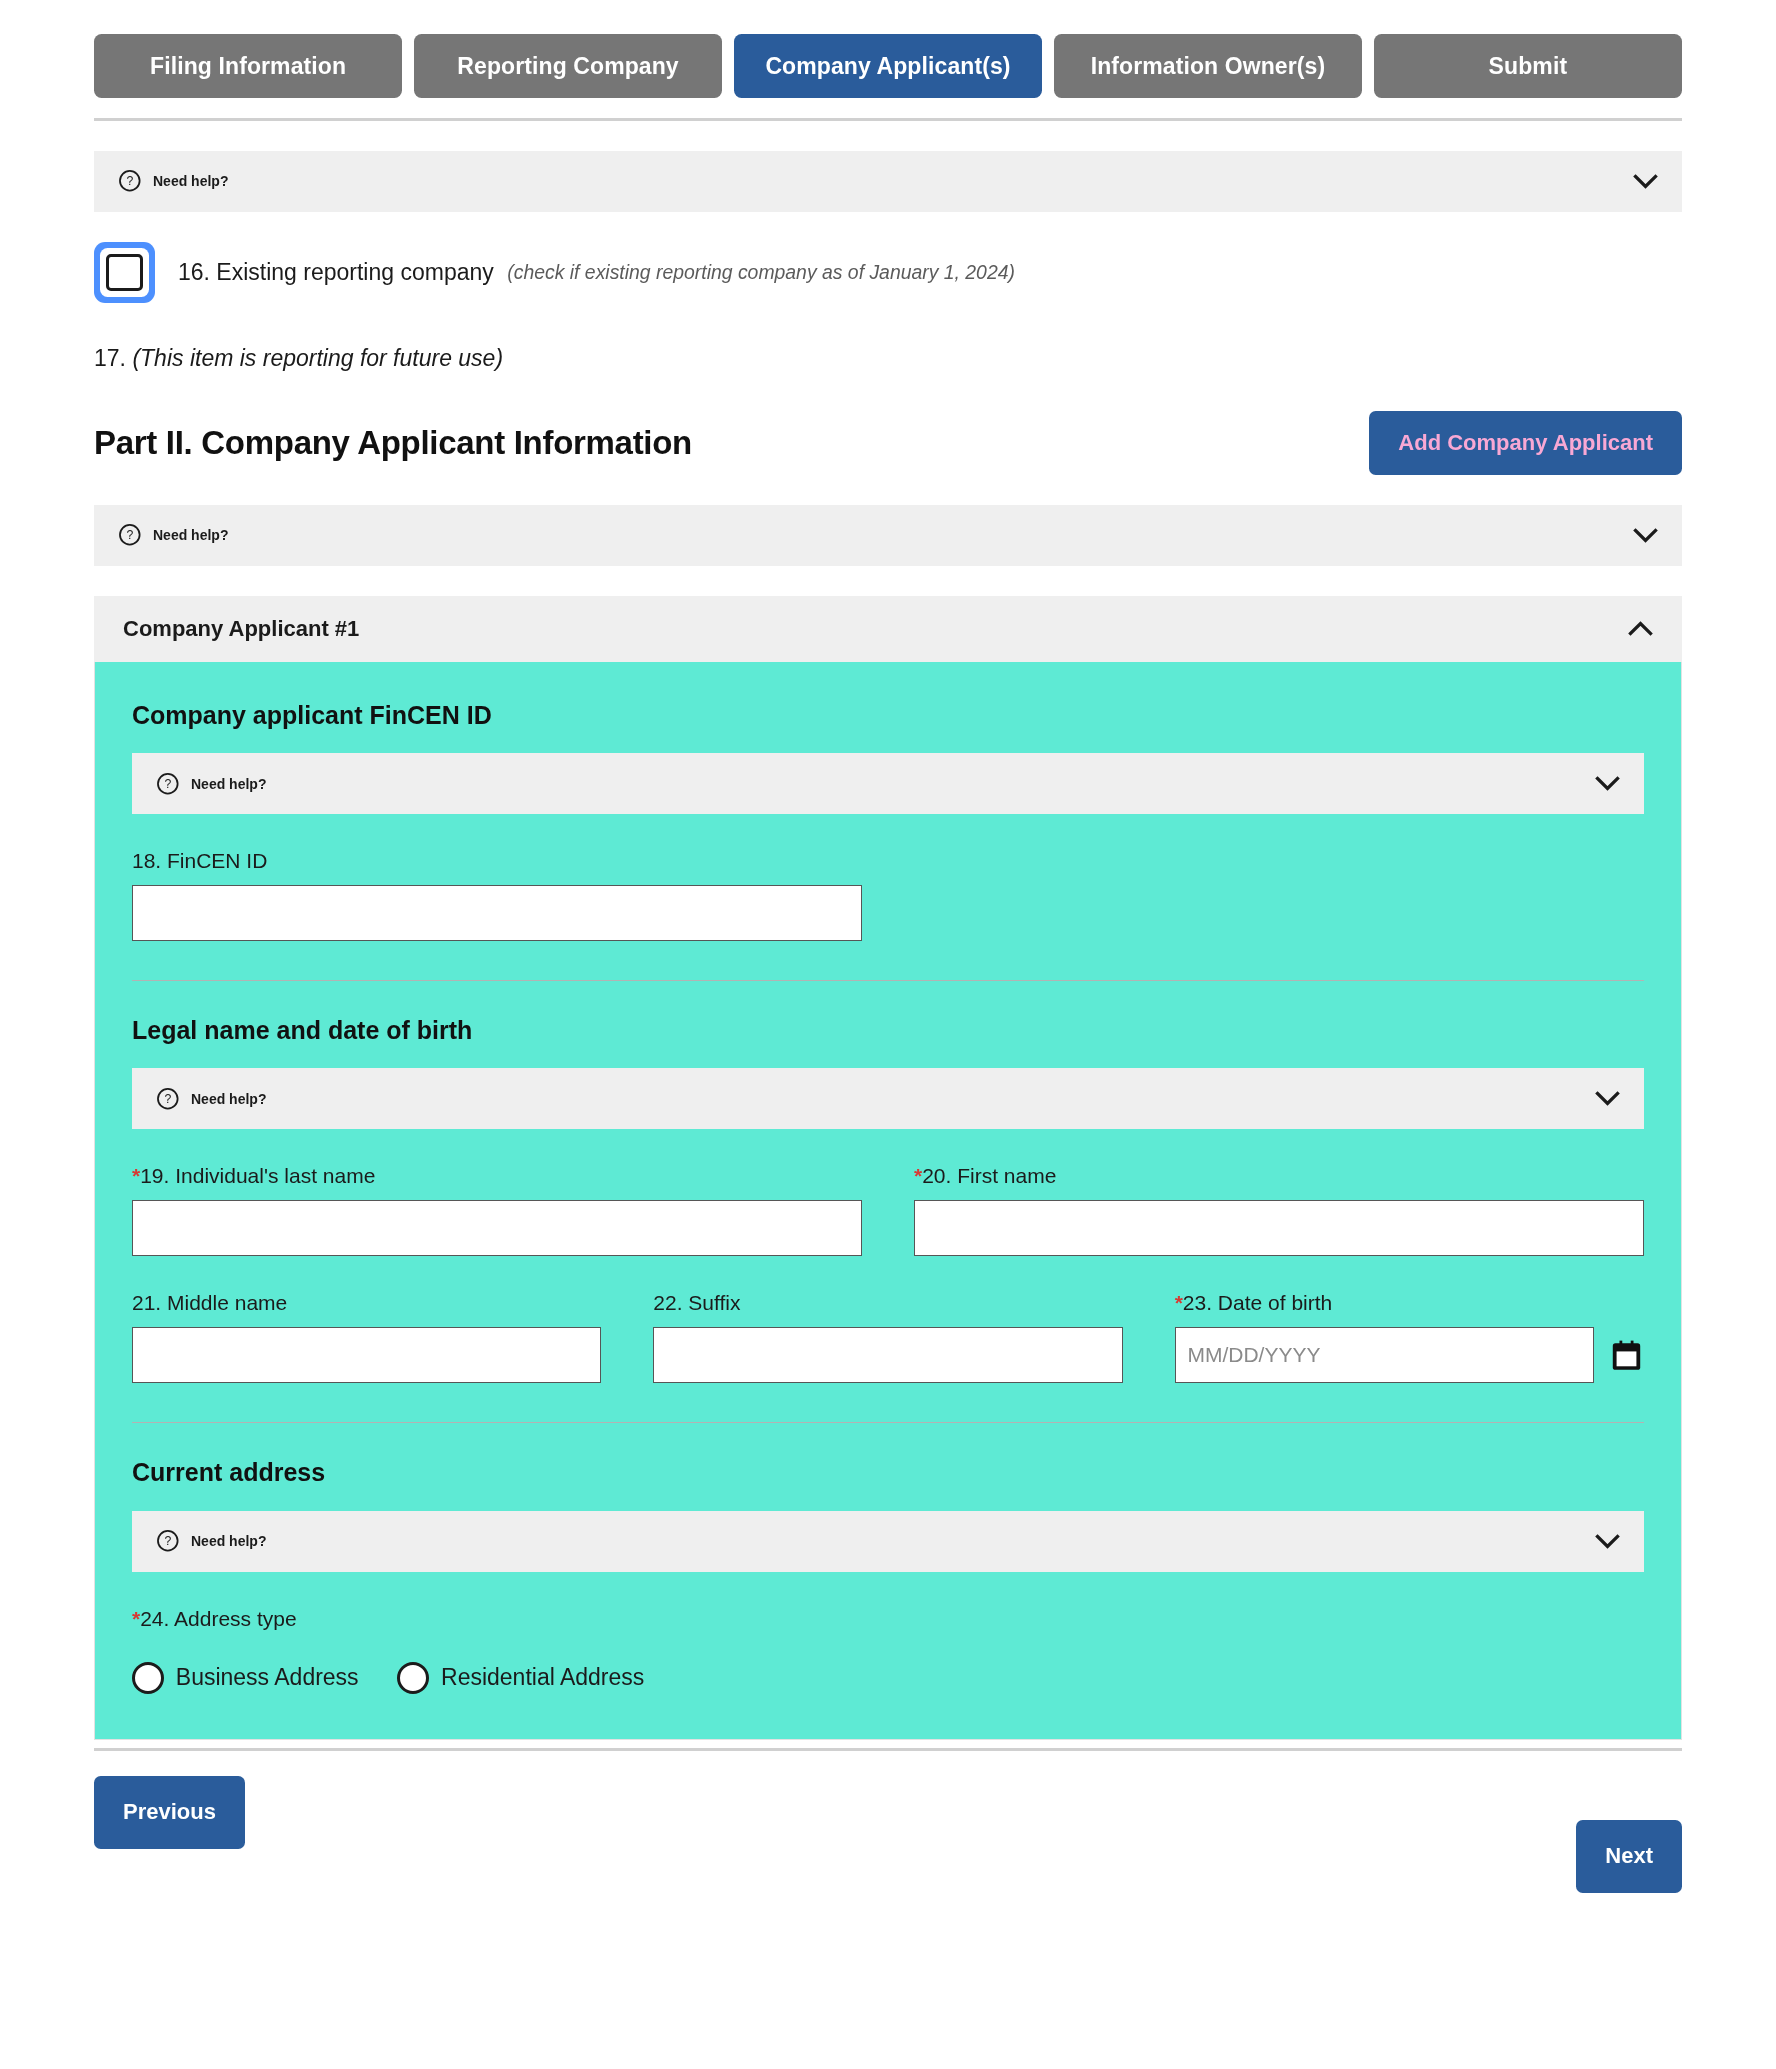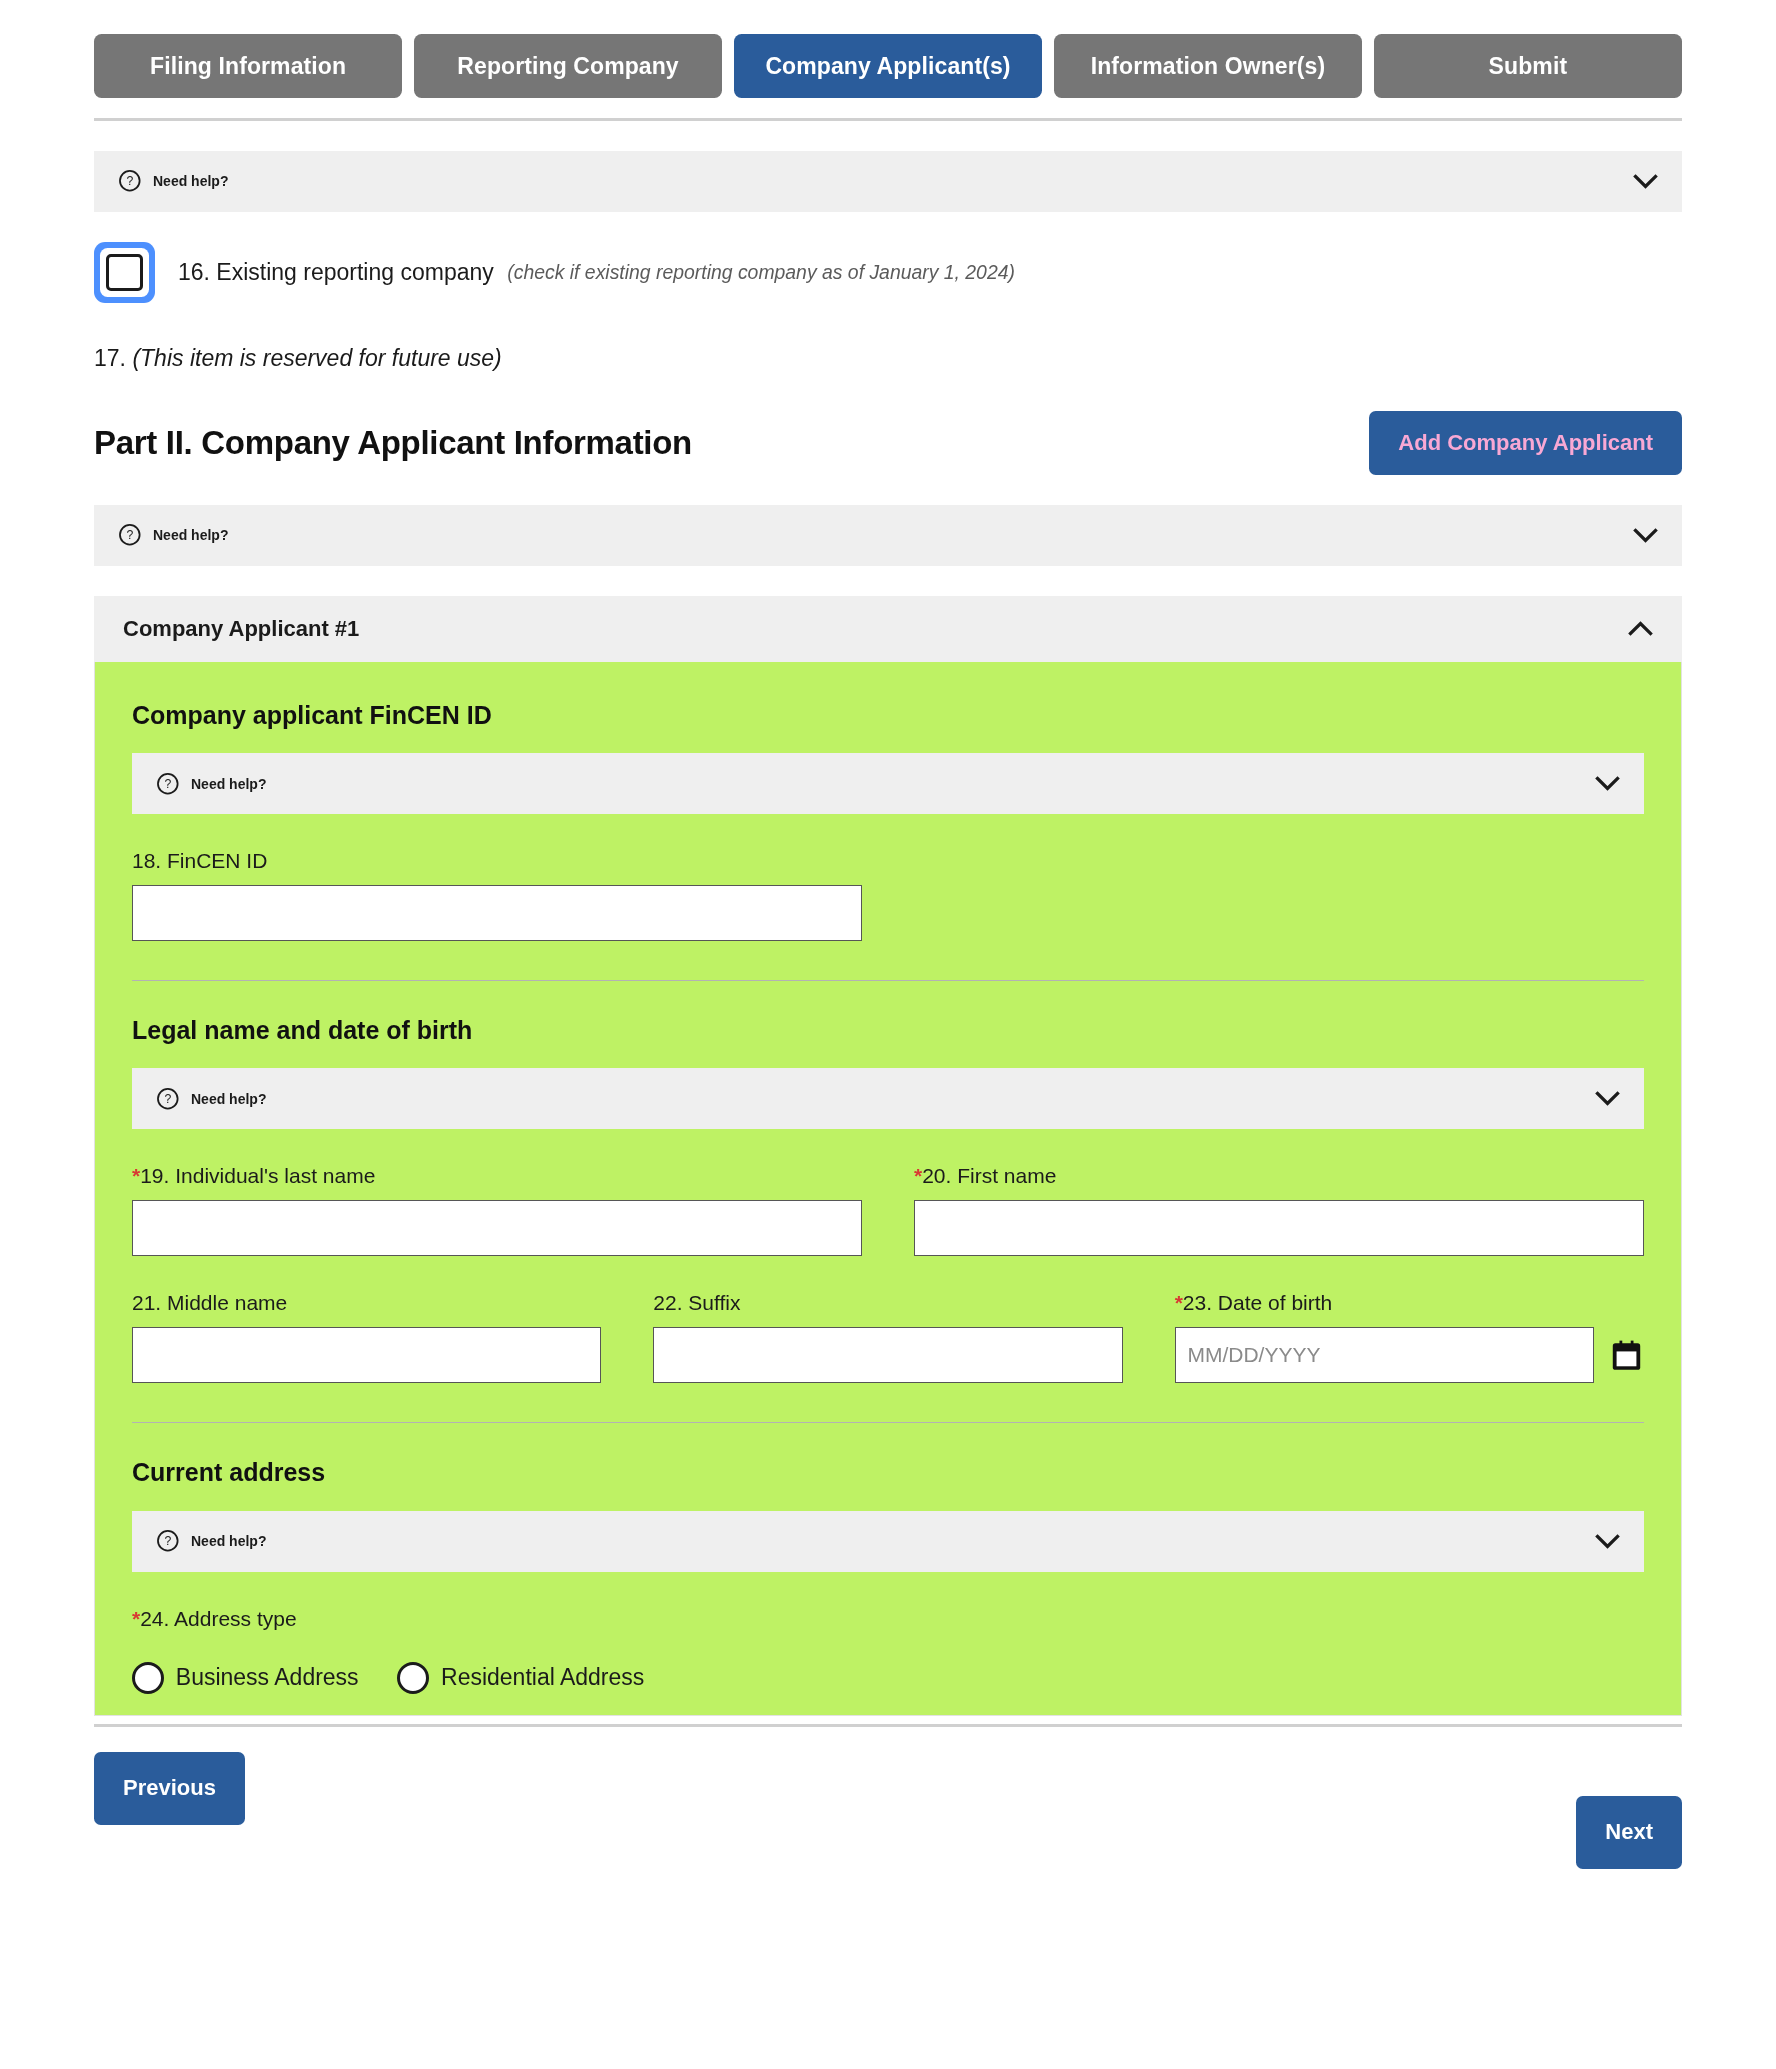--- a/index.html
+++ b/index.html
@@ -160,25 +160,25 @@
     font-size: 22px;
     font-weight: bold;
     color: #1b1b1b;
   }
   .panel-head .chev {
     margin-left: auto;
     width: 25px; height: 15px;
     display: block;
   }
   .panel-body {
-    background: #bef264;
+    background: #5eead4;
     border-left: 1.7px solid #e2e2e2;
     border-right: 1.7px solid #e2e2e2;
     border-bottom: 1.7px solid #e2e2e2;
-    padding: 39px 37px 21px 37px;
+    padding: 39px 37px 45px 37px;
   }
 
   
   .sec-title {
     font-size: 25px;
     font-weight: bold;
     color: #111111;
     margin: 0 0 23.6px 0;
   }
   .nh-inner { margin-top: 0; }
@@ -309,21 +309,21 @@
       <div class="cb-white">
         <div class="cb-box"></div>
       </div>
     </div>
     <span class="check-label">16. Existing reporting company</span>
     <span class="check-hint">(check if existing reporting company as of January 1, 2024)</span>
   </div>
 
   <div class="item17">
     <span>17.</span>
-    <em>(This item is reserved for future use)</em>
+    <em>(This item is reporting for future use)</em>
   </div>
 
   <div class="partii">
     <h2>Part II. Company Applicant Information</h2>
     <button class="btn-primary">Add Company Applicant</button>
   </div>
 
   <div class="needhelp">
     <svg class="qmark" viewBox="0 0 24 24">
       <circle cx="12" cy="12" r="10" fill="none" stroke="#1b1b1b" stroke-width="1.8"></circle>

